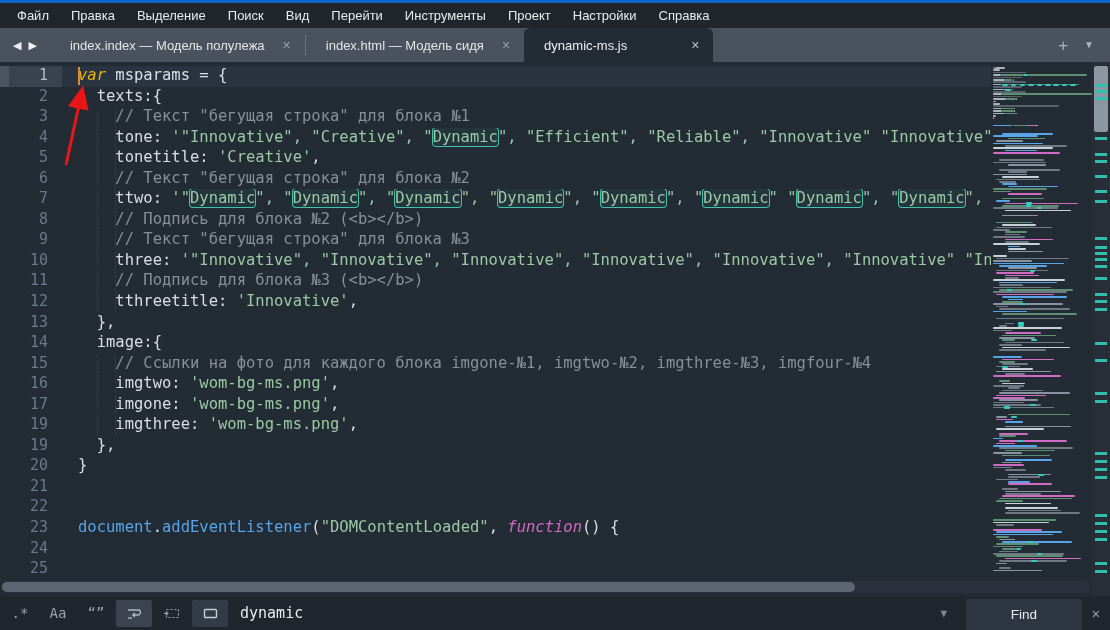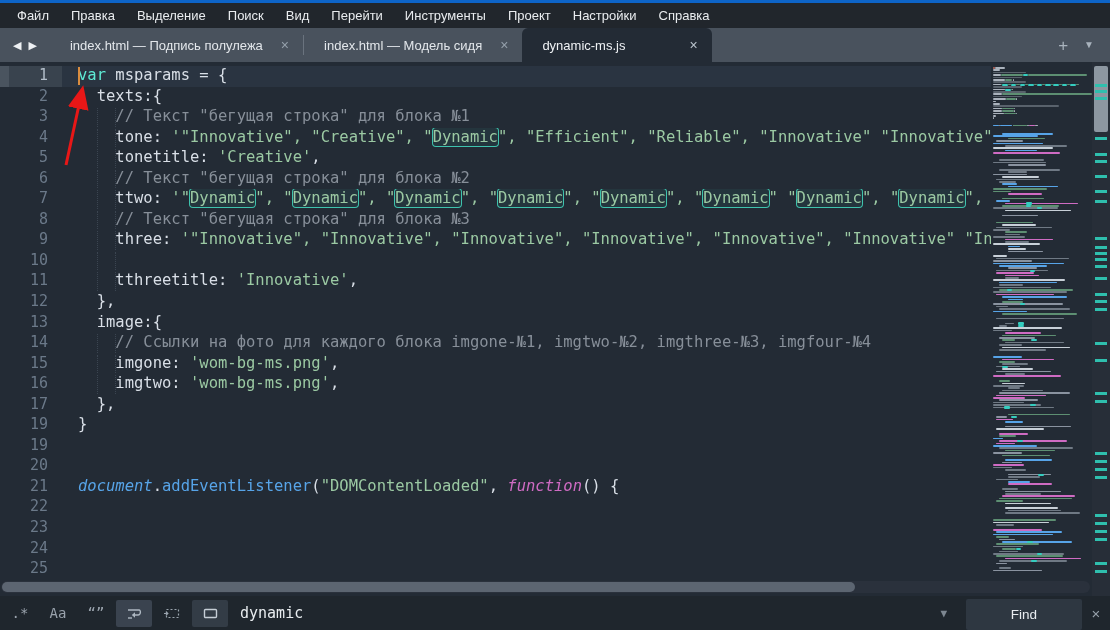--- a/index.html
+++ b/index.html
@@ -28,23 +28,23 @@
   .gutter{position:absolute;left:0;top:4px;width:62px}
   .gutter .num{height:20.55px;line-height:20.55px;text-align:right;padding-right:14px;color:#6b7989;
                font:15px "DejaVu Sans Mono",monospace;box-sizing:border-box;position:relative}
   .gutter .num.cur{background:#39434e;color:#b2bdc9}
   .gutter .num.cur::before{content:"";position:absolute;left:0;top:0;width:9px;height:100%;background:#4a545f}
   .code{position:absolute;left:62px;top:4px;width:929px;overflow:hidden}
   .code .line{height:20.55px;line-height:20.55px;white-space:pre;font:15.5px "DejaVu Sans Mono",monospace;
               color:#d9dfe7;position:relative;padding-left:16px;box-sizing:border-box;overflow:hidden}
   .code .line.cur{background:#2a3441}
   .guide{position:absolute;top:1px;bottom:1px;width:0;border-left:1px dotted #3b4551}
-  .tk-kw{color:#5eead4;}
+  .tk-kw{color:#eab308;font-style:italic}
   .tk-fn{color:#cf6bc3;font-style:italic}
-  .tk-obj{color:#57a4e8;font-style:italic}
+  .tk-obj{color:#57a4e8;}
   .tk-meth{color:#57a4e8}
   .tk-plain{color:#d9dfe7}
   .tk-com{color:#878f99}
   .tk-str{color:#9bc9a3}
   .tk-match{color:#9bc9a3;box-shadow:0 0 0 1px #3ec3ae;border-radius:3px;background:rgba(62,195,174,.07)}
   .caret-bar{position:absolute;left:78px;top:5px;width:2px;height:18px;background:#d98c3f}
   .arrow-svg{position:absolute;left:0;top:0;pointer-events:none}
 
   .minimap{position:absolute;left:991px;top:0;width:101px;height:516px;overflow:hidden}
   .mm-bar{position:absolute;height:1.7px;border-radius:1px}
@@ -85,21 +85,21 @@
     <span class="menu-item">Справка</span>
   </div>
 
 <div class="tab-bar">
   <div class="tab-nav">
     <span>◀</span>
     <span>▶</span>
   </div>
   <div class="tabs">
       <div class="tab">
-        <span class="tab-label">index.html — Подпись полулежа</span>
+        <span class="tab-label">index.index — Модель полулежа</span>
         <span class="tab-close">×</span>
       </div>
       <div class="tab-sep"></div>
       <div class="tab">
         <span class="tab-label">index.html — Модель сидя</span>
         <span class="tab-close">×</span>
       </div>
       <div class="tab active">
         <span class="tab-label">dynamic-ms.js</span>
         <span class="tab-close">×</span>
@@ -140,29 +140,31 @@
       <div class="num">25</div>
     </div>
   <div class="code">
       <div class="line cur"><span class="tk-kw">var</span><span class="tk-plain"> msparams = {</span></div>
       <div class="line"><span class="tk-plain">  texts:{</span></div>
       <div class="line"><div class="guide" style="left: 34.66px;"></div><div class="guide" style="left: 53.32px;"></div><span class="tk-com">    // Текст "бегущая строка" для блока №1</span></div>
       <div class="line"><div class="guide" style="left: 34.66px;"></div><div class="guide" style="left: 53.32px;"></div><span class="tk-plain">    tone: </span><span class="tk-str">'"Innovative", "Creative", "</span><span class="tk-match">Dynamic</span><span class="tk-str">", "Efficient", "Reliable", "Innovative" "Innovative", "Innovative", "Innova</span></div>
       <div class="line"><div class="guide" style="left: 34.66px;"></div><div class="guide" style="left: 53.32px;"></div><span class="tk-plain">    tonetitle: </span><span class="tk-str">'Creative'</span><span class="tk-plain">,</span></div>
       <div class="line"><div class="guide" style="left: 34.66px;"></div><div class="guide" style="left: 53.32px;"></div><span class="tk-com">    // Текст "бегущая строка" для блока №2</span></div>
       <div class="line"><div class="guide" style="left: 34.66px;"></div><div class="guide" style="left: 53.32px;"></div><span class="tk-plain">    ttwo: </span><span class="tk-str">'"</span><span class="tk-match">Dynamic</span><span class="tk-str">", "</span><span class="tk-match">Dynamic</span><span class="tk-str">", "</span><span class="tk-match">Dynamic</span><span class="tk-str">", "</span><span class="tk-match">Dynamic</span><span class="tk-str">", "</span><span class="tk-match">Dynamic</span><span class="tk-str">", "</span><span class="tk-match">Dynamic</span><span class="tk-str">" "</span><span class="tk-match">Dynamic</span><span class="tk-str">", "</span><span class="tk-match">Dynamic</span><span class="tk-str">", "</span></div>
+      <div class="line"><div class="guide" style="left: 34.66px;"></div><div class="guide" style="left: 53.32px;"></div><span class="tk-com">    // Подпись для блока №2 (&lt;b&gt;&lt;/b&gt;)</span></div>
       <div class="line"><div class="guide" style="left: 34.66px;"></div><div class="guide" style="left: 53.32px;"></div><span class="tk-com">    // Текст "бегущая строка" для блока №3</span></div>
       <div class="line"><div class="guide" style="left: 34.66px;"></div><div class="guide" style="left: 53.32px;"></div><span class="tk-plain">    three: </span><span class="tk-str">'"Innovative", "Innovative", "Innovative", "Innovative", "Innovative", "Innovative" "Innovative", "Innovative", "Inn</span></div>
-      <div class="line"><div class="guide" style="left: 34.66px;"></div><div class="guide" style="left: 53.32px;"></div></div>
+      <div class="line"><div class="guide" style="left: 34.66px;"></div><div class="guide" style="left: 53.32px;"></div><span class="tk-com">    // Подпись для блока №3 (&lt;b&gt;&lt;/b&gt;)</span></div>
       <div class="line"><div class="guide" style="left: 34.66px;"></div><div class="guide" style="left: 53.32px;"></div><span class="tk-plain">    tthreetitle: </span><span class="tk-str">'Innovative'</span><span class="tk-plain">,</span></div>
       <div class="line"><span class="tk-plain">  },</span></div>
       <div class="line"><span class="tk-plain">  image:{</span></div>
       <div class="line"><div class="guide" style="left: 34.66px;"></div><div class="guide" style="left: 53.32px;"></div><span class="tk-com">    // Ссылки на фото для каждого блока imgone-№1, imgtwo-№2, imgthree-№3, imgfour-№4</span></div>
+      <div class="line"><div class="guide" style="left: 34.66px;"></div><div class="guide" style="left: 53.32px;"></div><span class="tk-plain">    imgtwo: </span><span class="tk-str">'wom-bg-ms.png'</span><span class="tk-plain">,</span></div>
       <div class="line"><div class="guide" style="left: 34.66px;"></div><div class="guide" style="left: 53.32px;"></div><span class="tk-plain">    imgone: </span><span class="tk-str">'wom-bg-ms.png'</span><span class="tk-plain">,</span></div>
-      <div class="line"><div class="guide" style="left: 34.66px;"></div><div class="guide" style="left: 53.32px;"></div><span class="tk-plain">    imgtwo: </span><span class="tk-str">'wom-bg-ms.png'</span><span class="tk-plain">,</span></div>
+      <div class="line"><div class="guide" style="left: 34.66px;"></div><div class="guide" style="left: 53.32px;"></div><span class="tk-plain">    imgthree: </span><span class="tk-str">'wom-bg-ms.png'</span><span class="tk-plain">,</span></div>
       <div class="line"><span class="tk-plain">  },</span></div>
       <div class="line"><span class="tk-plain">}</span></div>
       <div class="line"></div>
       <div class="line"></div>
       <div class="line"><span class="tk-obj">document</span><span class="tk-plain">.</span><span class="tk-meth">addEventListener</span><span class="tk-plain">(</span><span class="tk-str">"DOMContentLoaded"</span><span class="tk-plain">, </span><span class="tk-fn">function</span><span class="tk-plain">() {</span></div>
     </div>
   <div class="caret-bar"></div>
   <div class="minimap">
       <div class="mm-bar" style="left: 2px; top: 5px; width: 2.34px; background: rgb(192, 106, 92); height: 1.6px;"></div>
       <div class="mm-bar" style="left: 4.34px; top: 5px; width: 10.14px; background: rgb(170, 178, 188); height: 1.6px;"></div>

